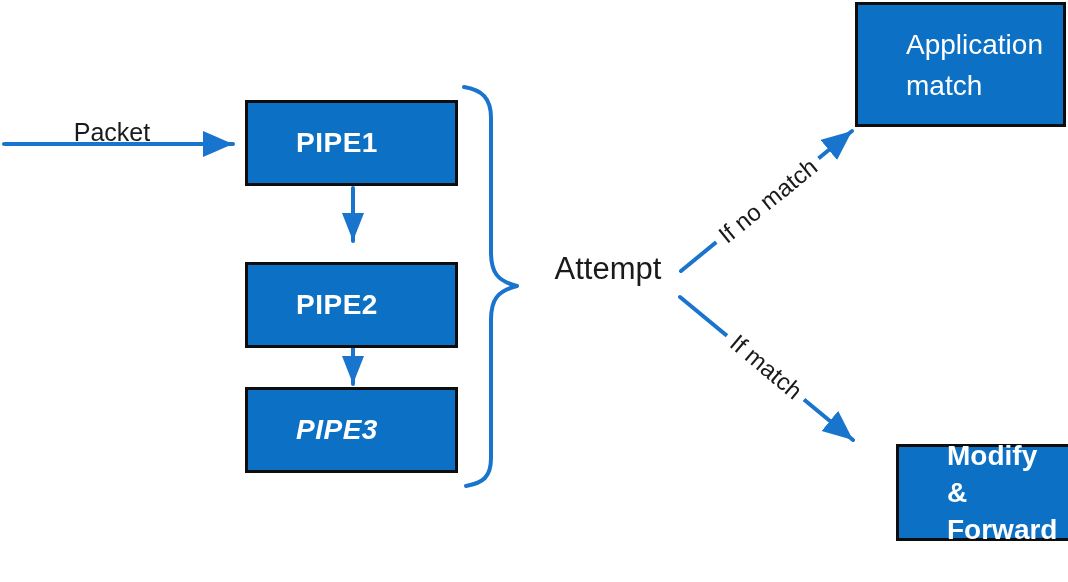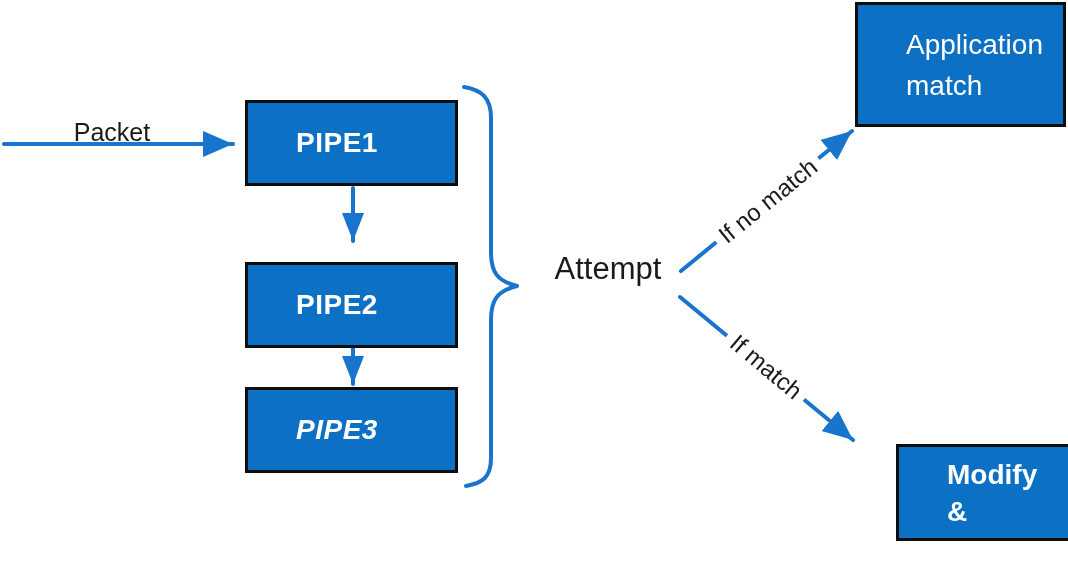--- a/index.html
+++ b/index.html
@@ -140,15 +140,16 @@
   <div class="branch-label if-match">If match</div>
 
   <div class="node right-node app-node">
     <span class="line-block">Application</span>
     <span class="line-block">match</span>
   </div>
 
   <div class="node right-node mod-node">
     <span class="line-block">Modify</span>
     <span class="line-block">&amp;</span>
+    <span class="line-block">Forward</span>
   </div>
 
 </div>
 
 </body></html>

